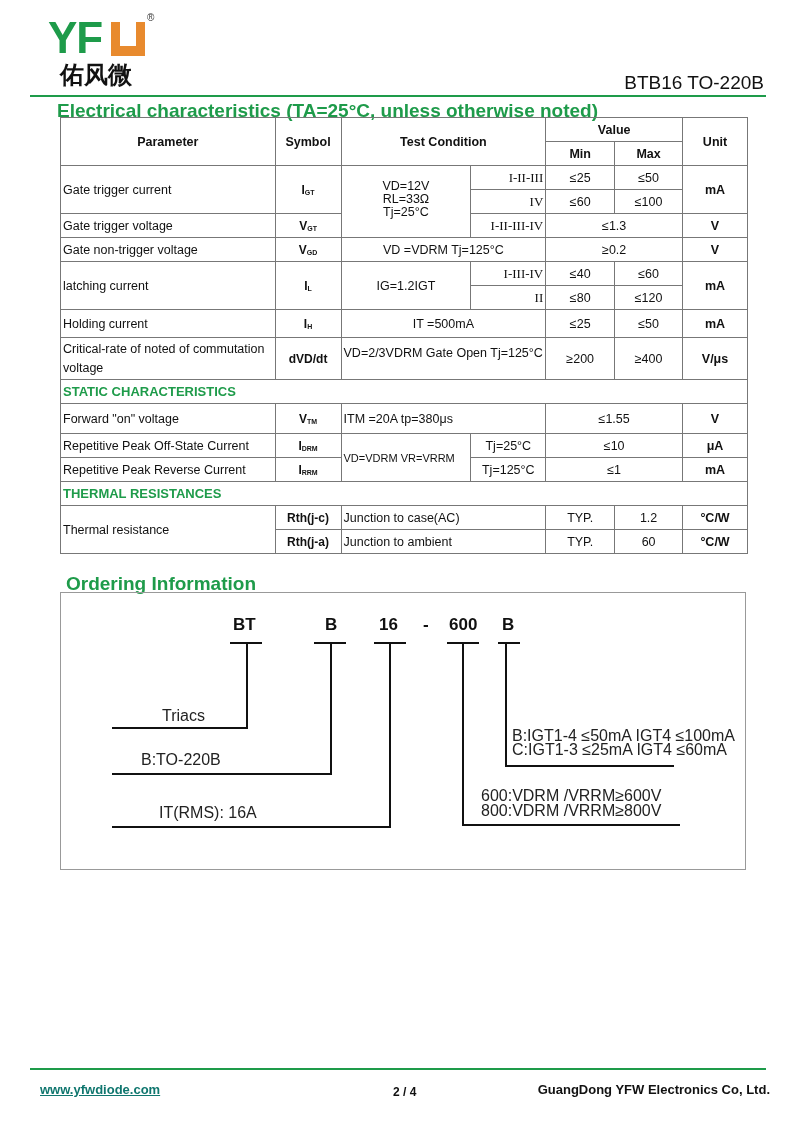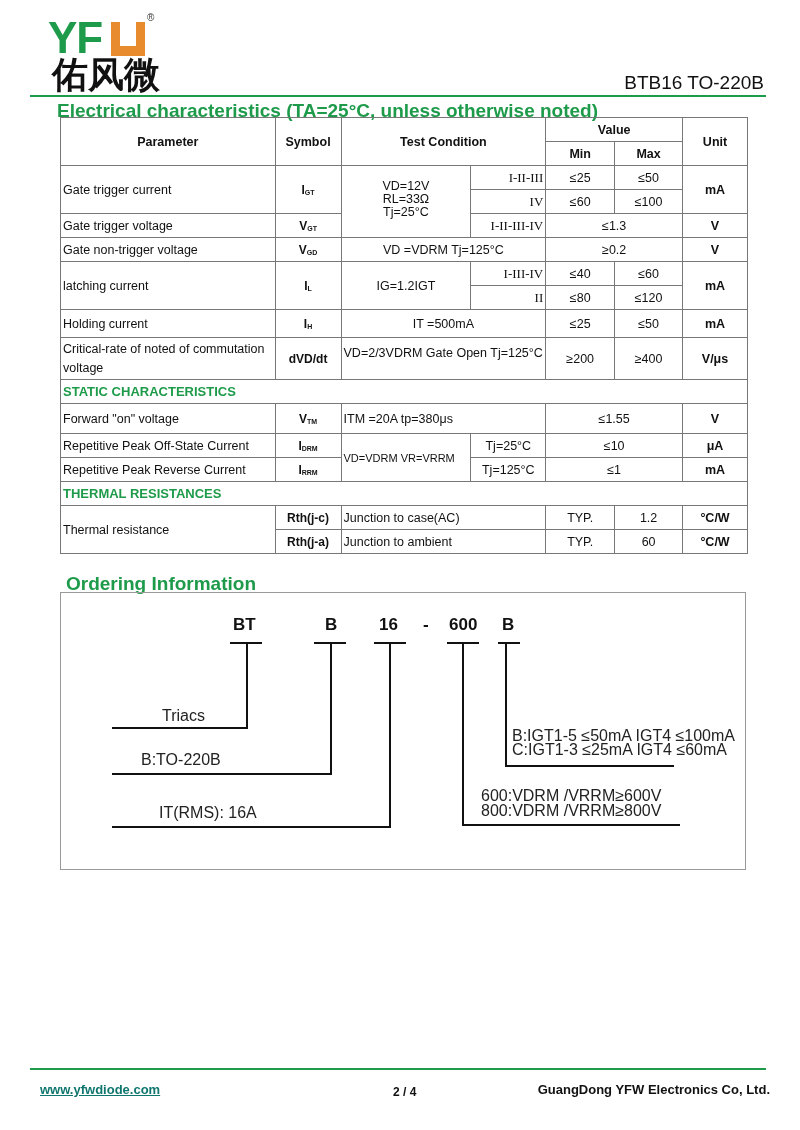--- a/index.html
+++ b/index.html
@@ -2,21 +2,21 @@
 <html><head>
 <meta charset="utf-8">
 <style>
   * { box-sizing: border-box; margin: 0; padding: 0; }
   body { width: 800px; height: 1130px; background: #fff; position: relative; font-family: "Liberation Sans", sans-serif; color: #111; overflow: hidden; }
   .abs { position: absolute; }
   .logo-yf { left: 48px; top: 16px; font-size: 44px; font-weight: bold; color: #1e9b4a; letter-spacing: -1px; line-height: 44px; font-family: "Liberation Sans", sans-serif; }
   .logo-u { left: 111px; top: 22px; width: 34px; height: 34px; background: #e88a2e; }
   .logo-u::after { content: ""; position: absolute; left: 9px; top: 0; width: 16px; height: 24px; background: #fff; }
   .logo-reg { left: 147px; top: 12px; font-size: 10px; color: #333; }
-  .logo-cn { left: 52px; top: 60px; font-size: 36px; font-weight: bold; color: #111; line-height: 30px; font-family: "DejaVu Sans", sans-serif; }
+  .logo-cn { left: 60px; top: 60px; font-size: 24px; font-weight: bold; color: #111; line-height: 30px; font-family: "DejaVu Sans", sans-serif; }
   .doc-title { right: 36px; top: 72px; font-size: 19px; font-weight: normal; color: #111; }
   .rule { left: 30px; width: 736px; height: 2px; background: #1e9b4a; }
   .sec-title { font-size: 19px; font-weight: bold; color: #1e9b4a; }
   table.spec { position: absolute; left: 60px; top: 117px; width: 688px; border-collapse: collapse; font-size: 12.5px; }
   table.spec td { border: 1px solid #777; padding: 0 2px; vertical-align: middle; height: 24px; }
   table.spec .hd { font-weight: bold; text-align: center; font-size: 12.5px; }
   table.spec .c { text-align: center; }
   table.spec .b { font-weight: bold; }
   table.spec .sym { text-align: center; font-weight: bold; font-size: 12px; }
   table.spec .sym sub, table.spec sub { font-size: 7px; vertical-align: -1px; }
@@ -208,21 +208,21 @@
 <div class="abs line" style="left:462px;top:642px;width:2px;height:183px"></div>
 <div class="abs line" style="left:462px;top:824px;width:218px;height:2px"></div>
 
 <div class="abs line" style="left:498px;top:642px;width:22px;height:2px"></div>
 <div class="abs line" style="left:505px;top:642px;width:2px;height:124px"></div>
 <div class="abs line" style="left:505px;top:765px;width:169px;height:2px"></div>
 
 <div class="abs olbl" style="left:162px;top:707px">Triacs</div>
 <div class="abs olbl" style="left:141px;top:751px">B:TO-220B</div>
 <div class="abs olbl" style="left:159px;top:804px">IT(RMS): 16A</div>
-<div class="abs olbl" style="left:512px;top:727px">B:IGT1-5 ≤50mA IGT4 ≤100mA</div>
+<div class="abs olbl" style="left:512px;top:727px">B:IGT1-4 ≤50mA IGT4 ≤100mA</div>
 <div class="abs olbl" style="left:512px;top:741px">C:IGT1-3 ≤25mA IGT4 ≤60mA</div>
 <div class="abs olbl" style="left:481px;top:787px">600:VDRM /VRRM≥600V</div>
 <div class="abs olbl" style="left:481px;top:802px">800:VDRM /VRRM≥800V</div>
 
 <div class="abs rule" style="top:1068px"></div>
 <a class="abs footer-link">www.yfwdiode.com</a>
 <div class="abs footer-page">2 / 4</div>
 <div class="abs footer-co">GuangDong YFW Electronics Co, Ltd.</div>
 
 </body></html>

